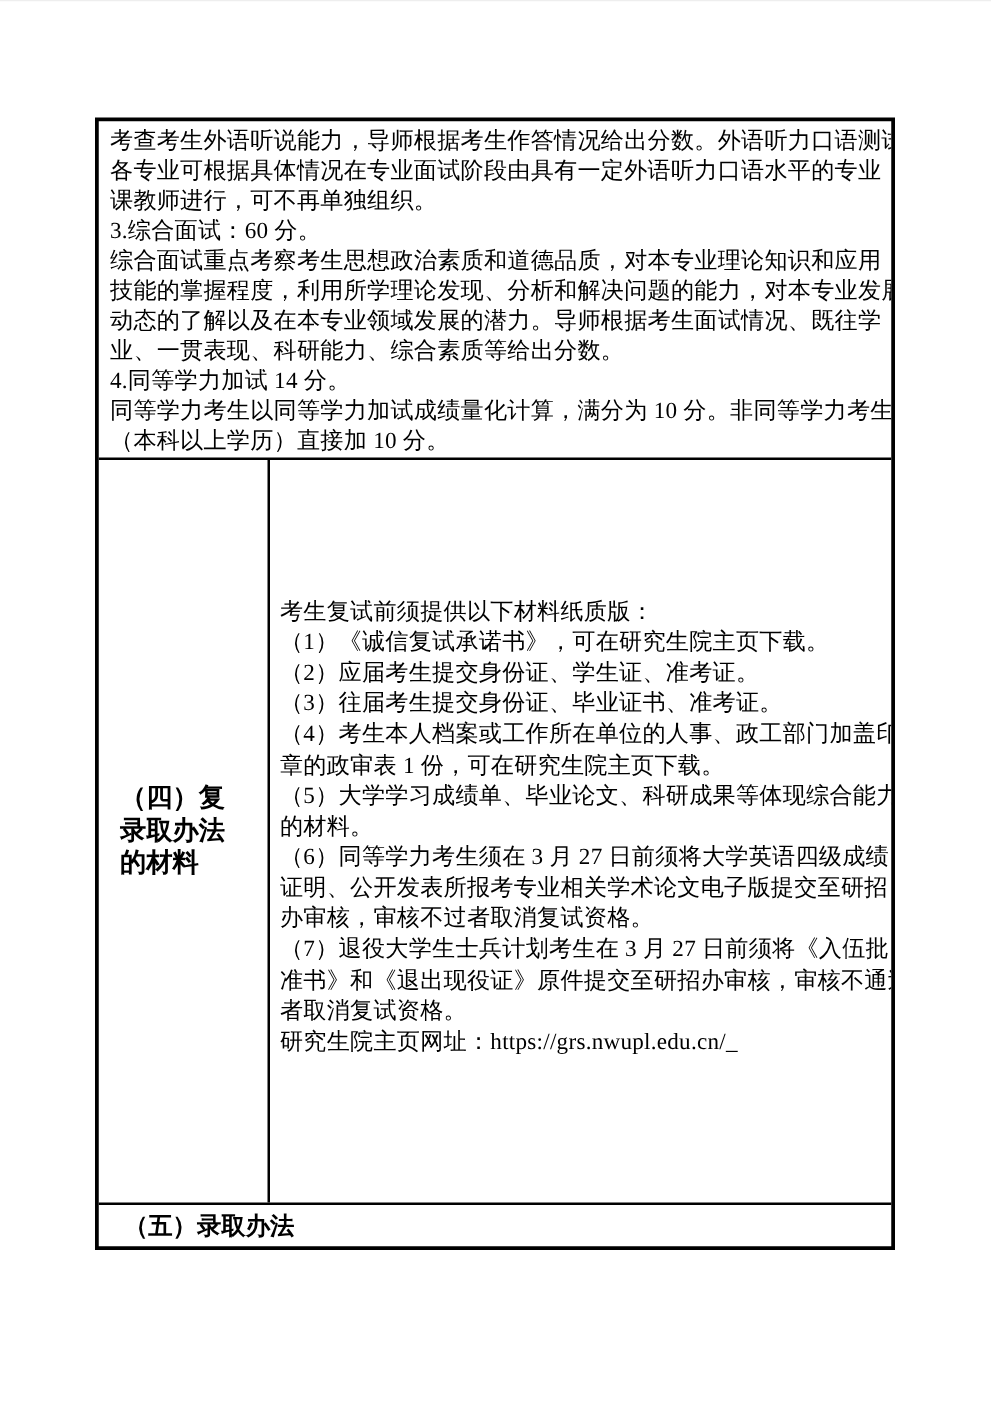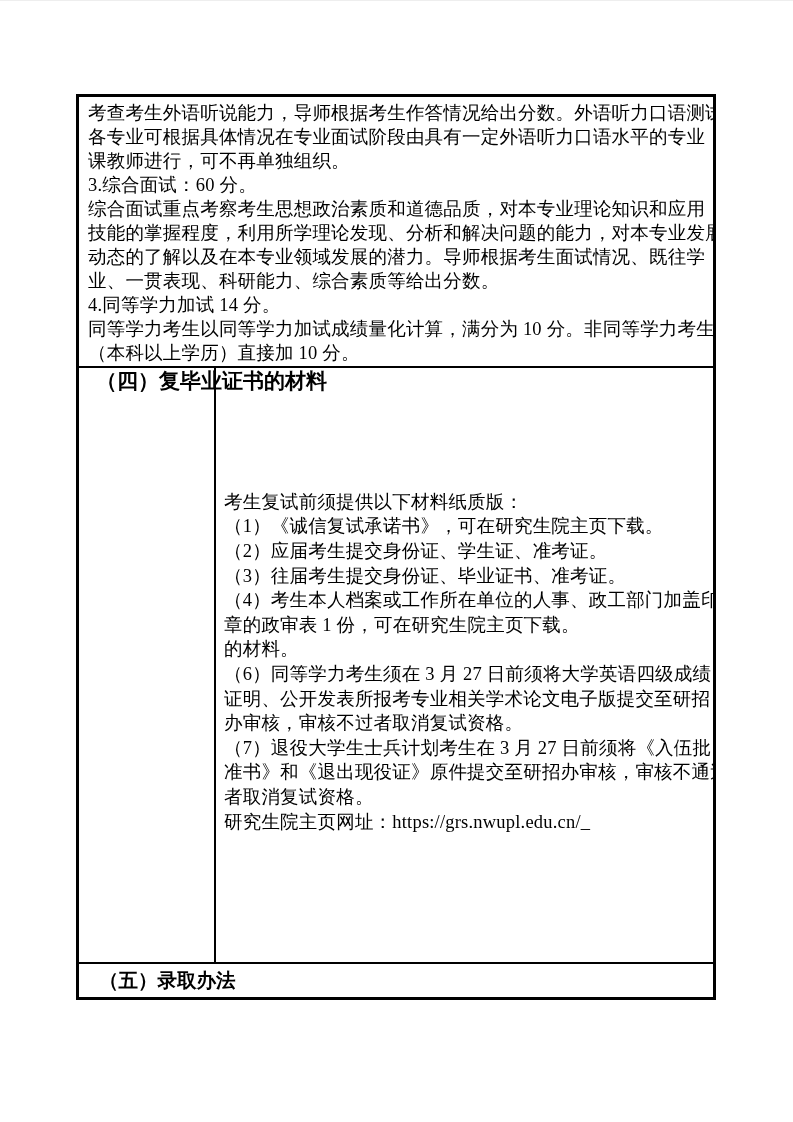--- a/index.html
+++ b/index.html
@@ -32,21 +32,21 @@
     font-size:18.5px;
     line-height:24px;
     white-space:nowrap;
     letter-spacing:0.2px;
   }
   
   .row-materials { flex:1; display:flex; min-height:0; }
   .cell-label {
     width:137px;
     border-right:2px solid #000000;
-    display:flex; flex-direction:row; 
+    display:flex; flex-direction:column; justify-content:center;
     padding-left:17px;
   }
   .label-line {
     font-family:"Liberation Sans","DejaVu Sans",sans-serif;
     font-weight:700;
     font-size:21px;
     line-height:26px;
     white-space:nowrap;
   }
   .cell-content {
@@ -91,30 +91,31 @@
       <div class="body-line">动态的了解以及在本专业领域发展的潜力。导师根据考生面试情况、既往学</div>
       <div class="body-line">业、一贯表现、科研能力、综合素质等给出分数。</div>
       <div class="body-line">4.同等学力加试 14 分。</div>
       <div class="body-line">同等学力考生以同等学力加试成绩量化计算，满分为 10 分。非同等学力考生</div>
       <div class="body-line">（本科以上学历）直接加 10 分。</div>
     </div>
 
     <div class="row-materials">
       <div class="cell-label">
         <div class="label-line">（四）复</div>
-        <div class="label-line">毕业证书</div>
+        <div class="label-line">录取办法</div>
         <div class="label-line">的材料</div>
       </div>
       <div class="cell-content">
         <div class="content-line">考生复试前须提供以下材料纸质版：</div>
         <div class="content-line">（1）《诚信复试承诺书》，可在研究生院主页下载。</div>
         <div class="content-line">（2）应届考生提交身份证、学生证、准考证。</div>
         <div class="content-line">（3）往届考生提交身份证、毕业证书、准考证。</div>
         <div class="content-line">（4）考生本人档案或工作所在单位的人事、政工部门加盖印</div>
         <div class="content-line">章的政审表 1 份，可在研究生院主页下载。</div>
+        <div class="content-line">（5）大学学习成绩单、毕业论文、科研成果等体现综合能力</div>
         <div class="content-line">的材料。</div>
         <div class="content-line">（6）同等学力考生须在 3 月 27 日前须将大学英语四级成绩</div>
         <div class="content-line">证明、公开发表所报考专业相关学术论文电子版提交至研招</div>
         <div class="content-line">办审核，审核不过者取消复试资格。</div>
         <div class="content-line">（7）退役大学生士兵计划考生在 3 月 27 日前须将《入伍批</div>
         <div class="content-line">准书》和《退出现役证》原件提交至研招办审核，审核不通过</div>
         <div class="content-line">者取消复试资格。</div>
         <div class="content-line">研究生院主页网址：https://grs.nwupl.edu.cn/_</div>
       </div>
     </div>

